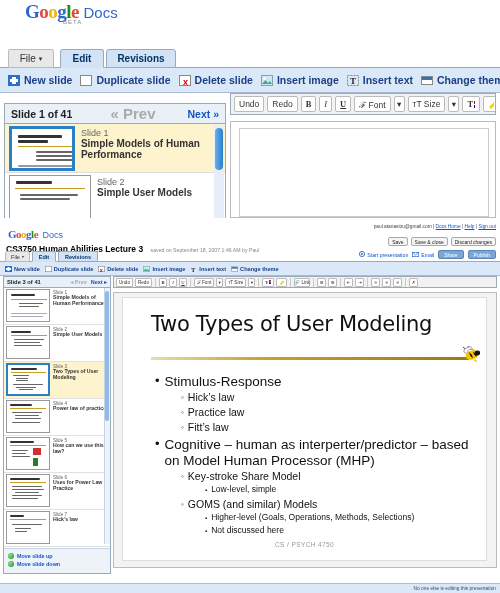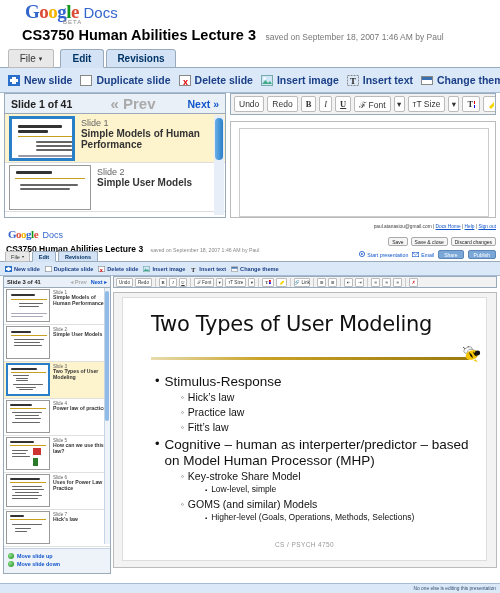--- a/index.html
+++ b/index.html
@@ -38,21 +38,21 @@
                         border:1px solid #9ab; border-radius:3px 3px 0 0; color:#036; font-weight:bold; }
 
   #shot-top .menubar { position:absolute; left:0; top:68px; width:500px; height:25px;
                        background:#dbe8f8; border-bottom:1px solid #a8bbd4;
                        display:flex; align-items:center; }
   #shot-top .mitem { display:flex; align-items:center; gap:4px; margin-left:8px;
                      font-size:10.5px; font-weight:bold; color:#1a3f87; white-space:nowrap; }
   #shot-top .mico { width:12px; height:11px; display:inline-block; position:relative; }
 
   #shot-top .panelrow { position:absolute; left:0; top:93px; width:500px; height:125px; }
-  #shot-top .left-panel { position:absolute; left:4px; top:0; width:222px; height:125px;
+  #shot-top .left-panel { position:absolute; left:4px; top:10px; width:222px; height:125px;
                           border:1px solid #9ab; background:#fff; }
   #shot-top .lp-head { height:20px; background:#eaf0f8; border-bottom:1px solid #9ab;
                        display:flex; align-items:center; }
   #shot-top .lp-count { font-size:10.5px; font-weight:bold; color:#222; margin-left:6px; }
   #shot-top .lp-prev { margin-left:auto; font-size:15px; color:#aaa; font-weight:bold; }
   #shot-top .lp-next { font-size:10.5px; color:#1155cc; font-weight:bold; margin:0 6px 0 8px;padding-left:24px; }
 
   #shot-top .thumb-list { position:relative; height:103px; overflow:hidden; }
   #shot-top .trow { display:flex; height:49px; border-bottom:1px solid #ddd; }
   #shot-top .trow.sel { background:#fdf3cd; }
@@ -204,24 +204,20 @@
 <body>
 
 <div id="shot-top">
 
   <div class="logo-row">
     <span class="gdocs-logo"><span class="g-b">G</span><span class="g-r">o</span><span class="g-y">o</span><span class="g-b">g</span><span class="g-g">l</span><span class="g-r">e</span></span>
     <span class="docs-word">Docs</span>
     <div class="beta" style="margin-left:38px;margin-top:-4px;">BETA</div>
   </div>
 
-  <div class="title-row">
-    <span class="doc-title">CS3750 Human Abilities Lecture 3</span>
-    <span class="saved-note">saved on September 18, 2007 1:46 AM by Paul</span>
-  </div>
 
   <div class="tabbar">
     <div class="tab file">
         <span>File</span>
         <span style="margin-left:3px;font-size:7px;">▾</span>
       </div>
     <div class="tab edit">
         <span>Edit</span>
       </div>
     <div class="tab rev">
@@ -697,20 +693,24 @@
                 <span>Low-level, simple</span>
               </div>
             <div class="lv2">
                 <span class="bul">◦</span>
                 <span>GOMS (and similar) Models</span>
               </div>
             <div class="lv3">
                 <span class="bul">▪</span>
                 <span>Higher-level (Goals, Operations, Methods, Selections)</span>
               </div>
+            <div class="lv3">
+                <span class="bul">▪</span>
+                <span>Not discussed here</span>
+              </div>
           </div>
 
           <div class="sl-footer">CS / PSYCH 4750</div>
         </div>
       </div>
     </div>
 
   </div>
 
   <div class="b-statusbar">

